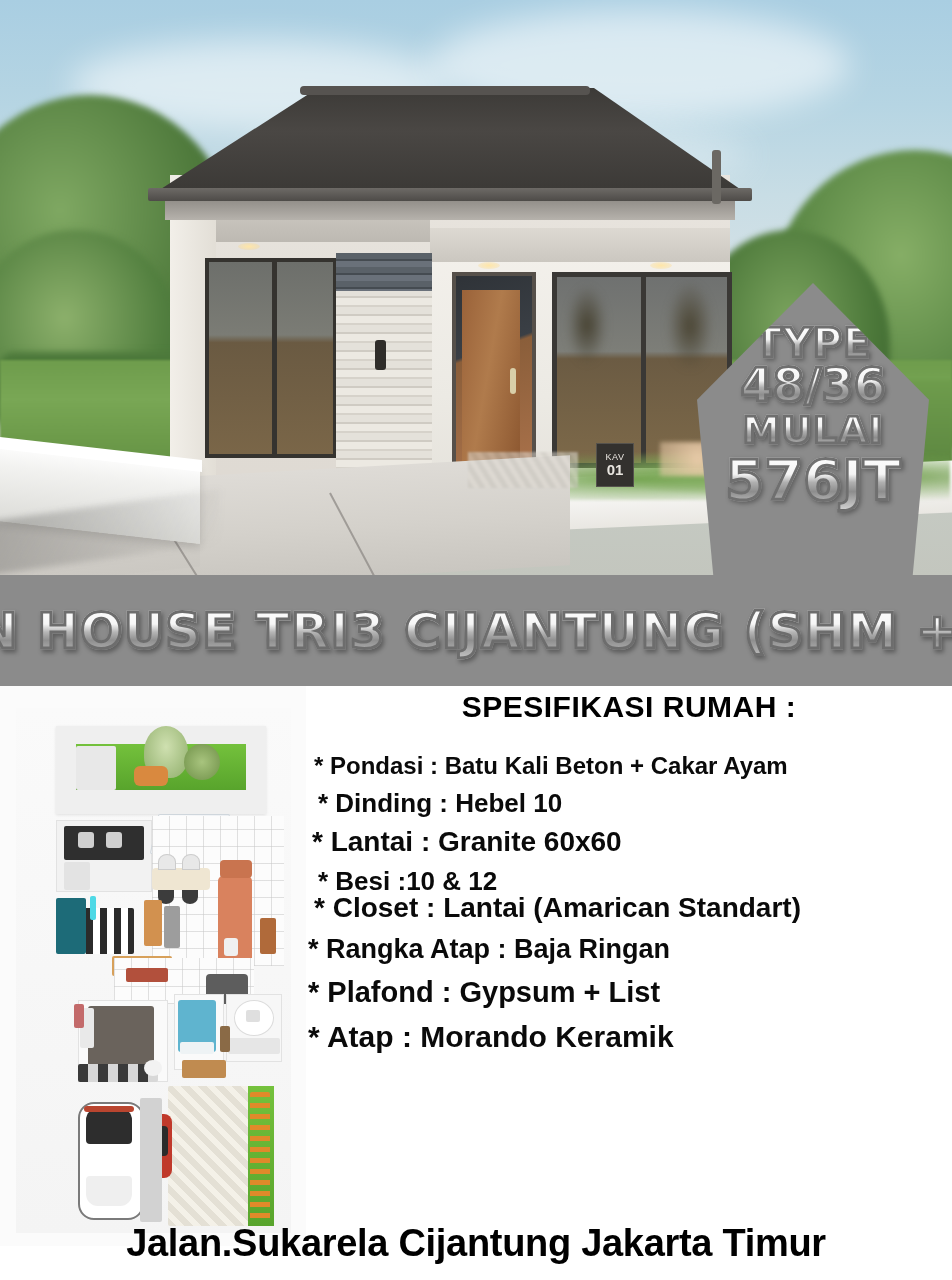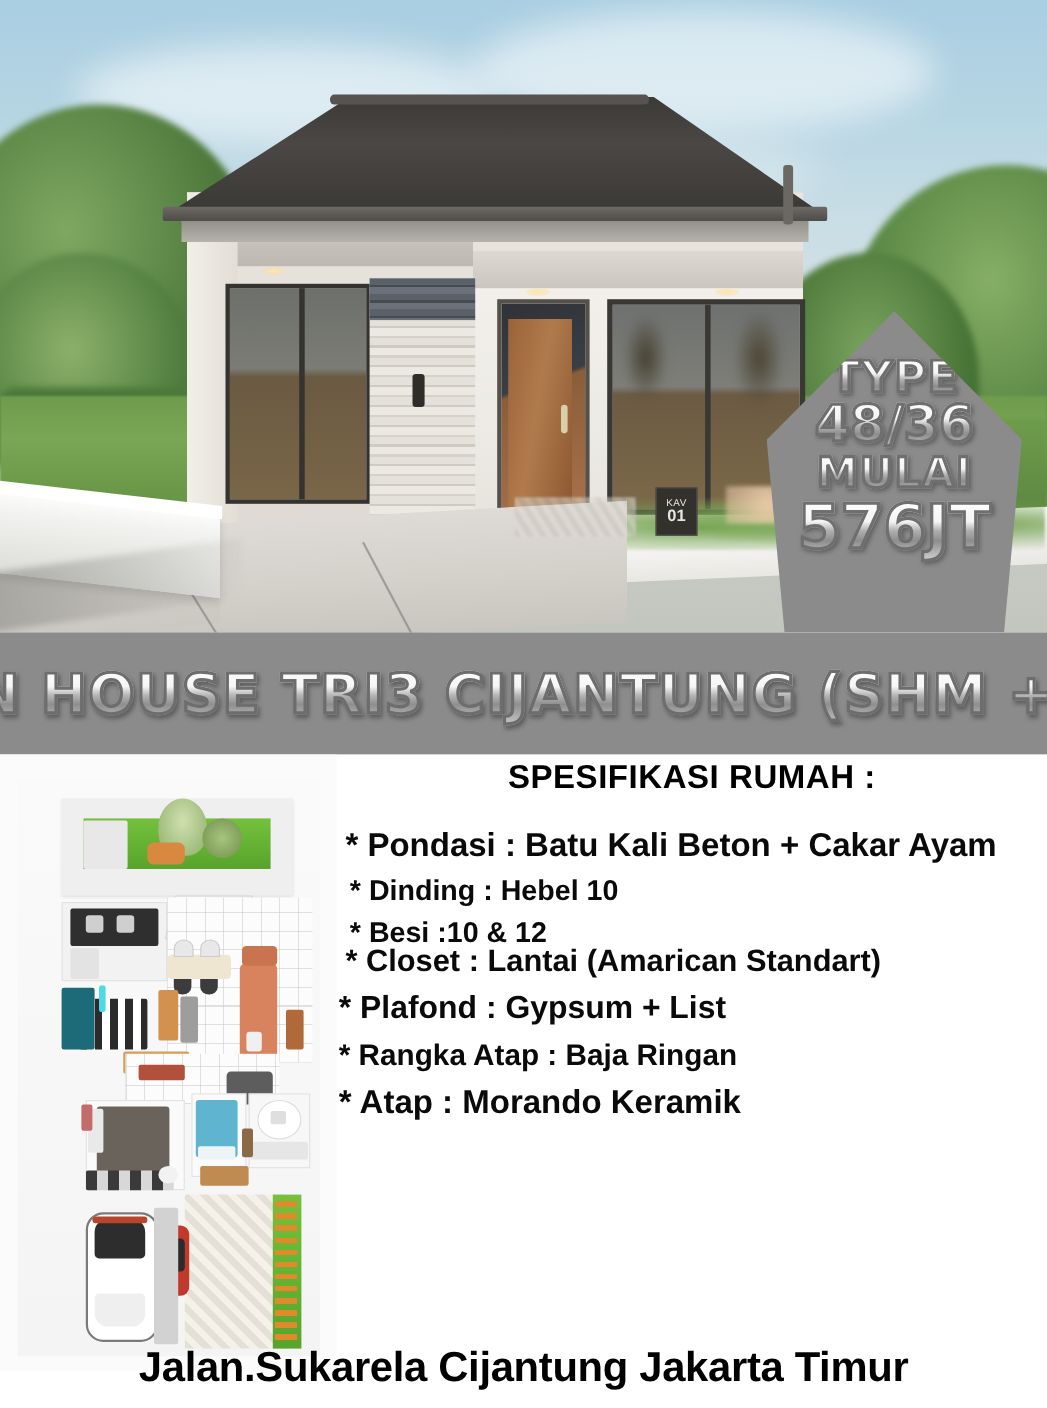--- a/index.html
+++ b/index.html
@@ -353,26 +353,27 @@
         <div class="pobj" style="left:134px;top:406px;width:22px;height:64px;background:#c0392b;border-radius:8px;"></div>
         <div class="pobj" style="left:138px;top:418px;width:14px;height:30px;background:#2b2b2b;border-radius:4px;"></div>
 
         <div class="pobj" style="left:124px;top:390px;width:22px;height:124px;background:#d2d2d2;"></div>
       </div>
     </div>
 
     <div class="specs">
       <div class="spec-title">SPESIFIKASI RUMAH :</div>
       <div class="spec-list" id="spec-list">
-          <div class="spec-item" style="font-size: 30px; padding-left: 8px; margin-bottom: 12px;">* Pondasi : Batu Kali Beton + Cakar Ayam</div>
+          <div class="spec-item" style="font-size: 24px; padding-left: 8px; margin-bottom: 12px;">* Pondasi : Batu Kali Beton + Cakar Ayam</div>
           <div class="spec-item" style="font-size: 26px; padding-left: 12px; margin-bottom: 12px;">* Dinding : Hebel 10</div>
+          <div class="spec-item" style="font-size: 28px; padding-left: 6px; margin-bottom: 12px;">* Lantai : Granite 60x60</div>
           <div class="spec-item" style="font-size: 26px; padding-left: 12px; margin-bottom: 0;">* Besi :10 &amp; 12</div>
           <div class="spec-item" style="font-size: 28px; padding-left: 8px; margin-bottom: 14px;">* Closet : Lantai (Amarican Standart)</div>
+          <div class="spec-item" style="font-size: 27px; padding-left: 2px; margin-bottom: 15px;">* Rangka Atap : Baja Ringan</div>
           <div class="spec-item" style="font-size: 29px; padding-left: 2px; margin-bottom: 15px;">* Plafond : Gypsum + List</div>
-          <div class="spec-item" style="font-size: 27px; padding-left: 2px; margin-bottom: 15px;">* Rangka Atap : Baja Ringan</div>
           <div class="spec-item" style="font-size: 30px; padding-left: 2px; margin-bottom: 14px;">* Atap : Morando Keramik</div>
         </div>
     </div>
   </div>
 
   <div class="address">Jalan.Sukarela Cijantung Jakarta Timur</div>
 
 </div>
 
 </body></html>

